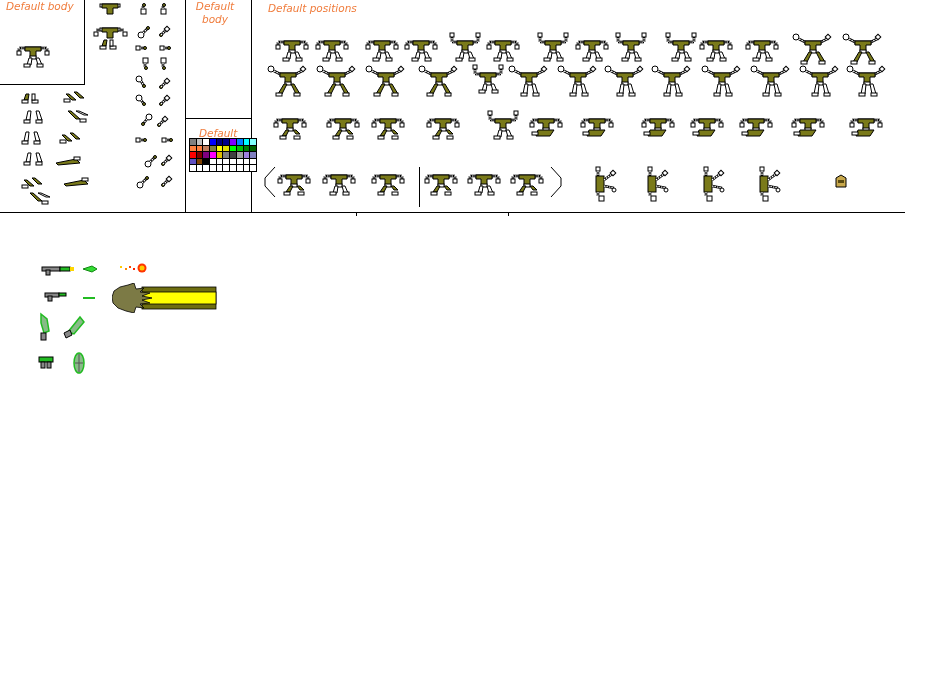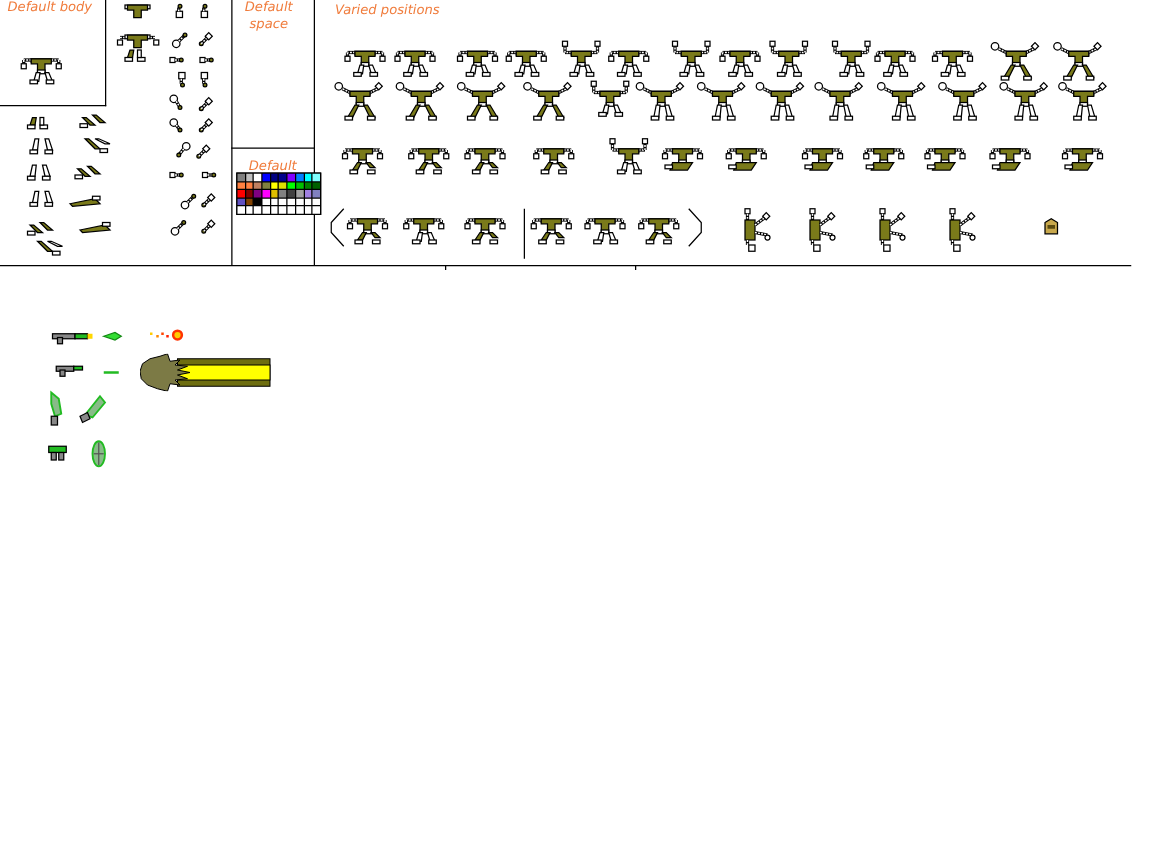--- a/index.html
+++ b/index.html
@@ -18,24 +18,24 @@
   .palette div { width:5.7px; height:5.6px; }
   .bracket { position:absolute; }
   .beam { position:absolute; }
 </style>
 </head>
 <body>
 
 <div class="label" style="left:6px;top:0px;">Default body</div>
 <div class="label center" style="left:186px;top:0px;width:58px;">
   <div>Default</div>
-  <div>space</div>
+  <div>body</div>
 </div>
 <div class="label" style="left:199px;top:127px;">Default</div>
-<div class="label" style="left:268px;top:2px;">Varied positions</div>
+<div class="label" style="left:268px;top:2px;">Default positions</div>
 
 <div class="vline" style="left:84px;top:0;height:85px;"></div>
 <div class="hline" style="left:0;top:84px;width:85px;"></div>
 <div class="vline" style="left:185px;top:0;height:212px;"></div>
 <div class="vline" style="left:251px;top:0;height:212px;"></div>
 <div class="hline" style="left:185px;top:118px;width:67px;"></div>
 <div class="hline" style="left:0;top:212px;width:905px;"></div>
 <div class="vline" style="left:356px;top:212px;height:4px;"></div>
 <div class="vline" style="left:508px;top:212px;height:4px;"></div>
 <div class="vline" style="left:419px;top:167px;height:40px;"></div>

